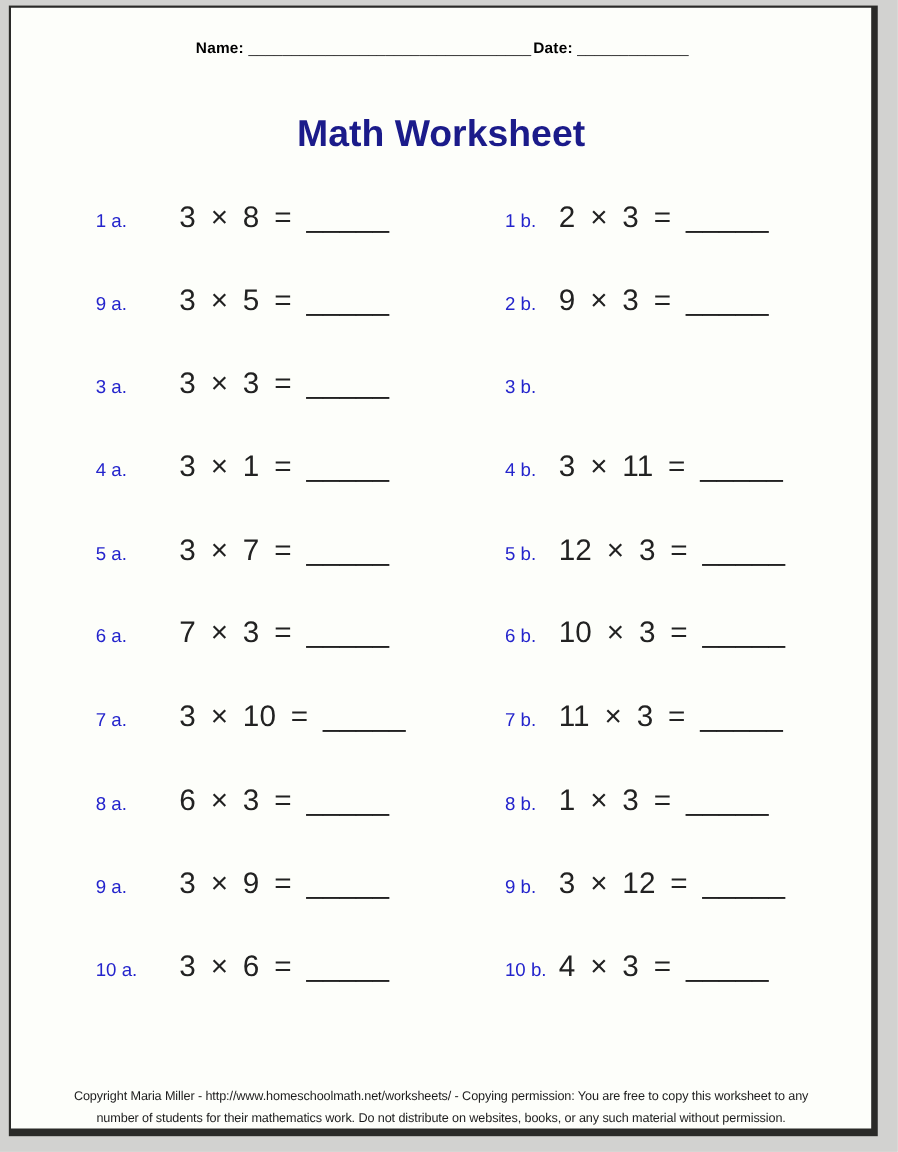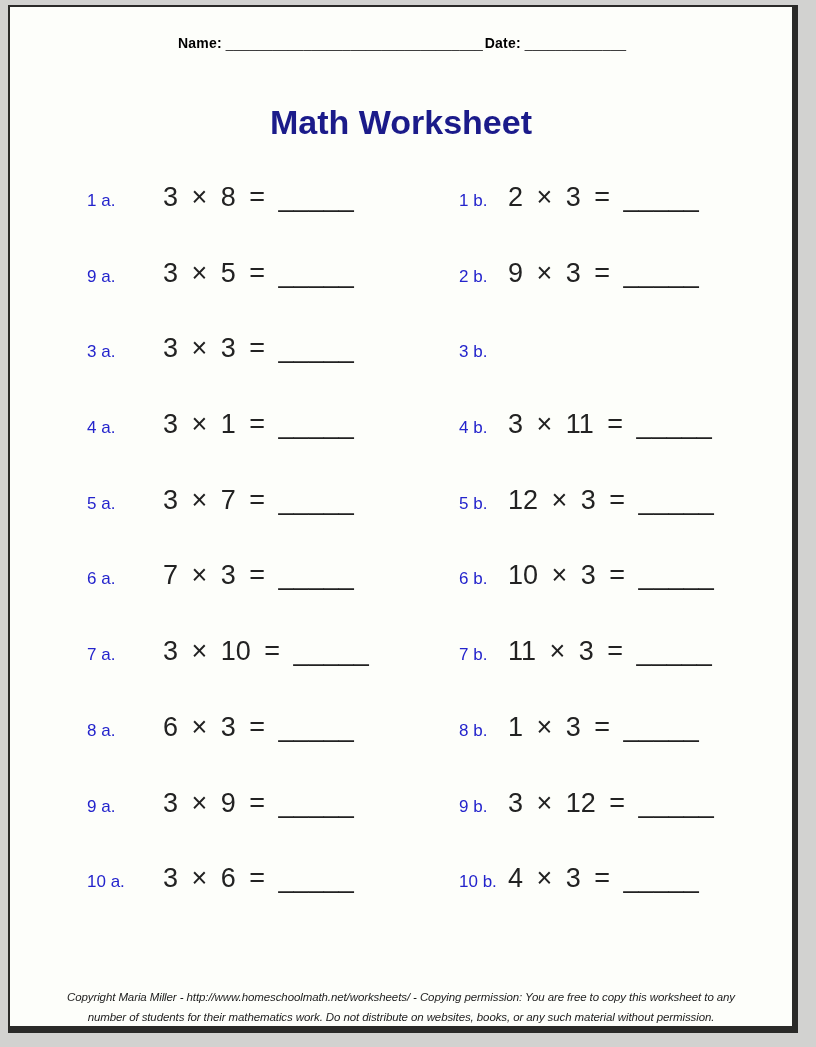--- a/index.html
+++ b/index.html
@@ -87,21 +87,20 @@
   .ea { left: 153px; }
   .eb { left: 498px; }
   .blank { color: var(--text, #222222); }
   
   .footer {
     position: absolute;
     left: 30px;
     right: 30px;
     top: 980px;
     text-align: center;
-    font-style: italic;
     font-size: 11.5px;
     line-height: 20px;
     letter-spacing: -0.1px;
     color: var(--footer_text, #1c1c1c);
   }
 </style>
 </head>
 <body>
 
 <div class="page">

